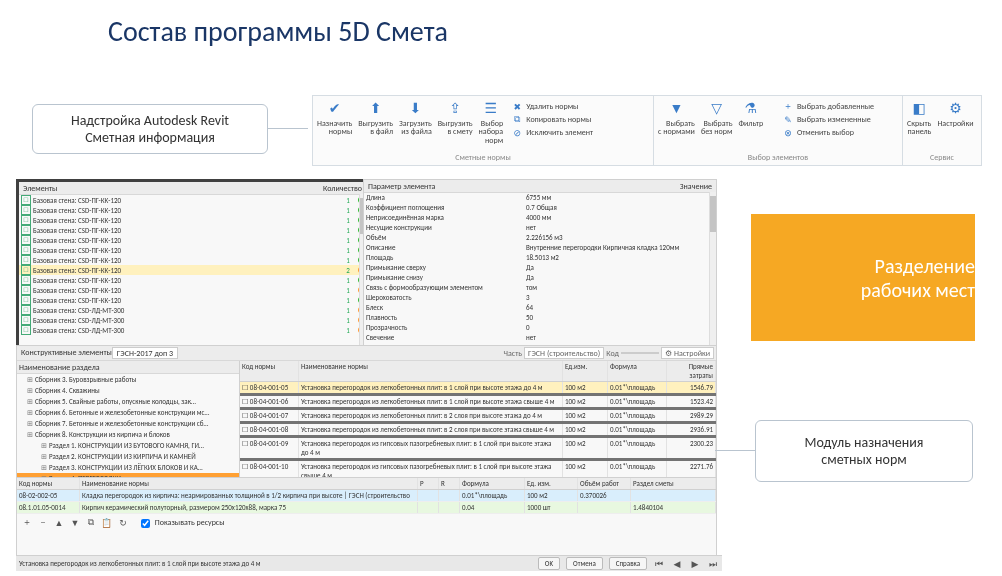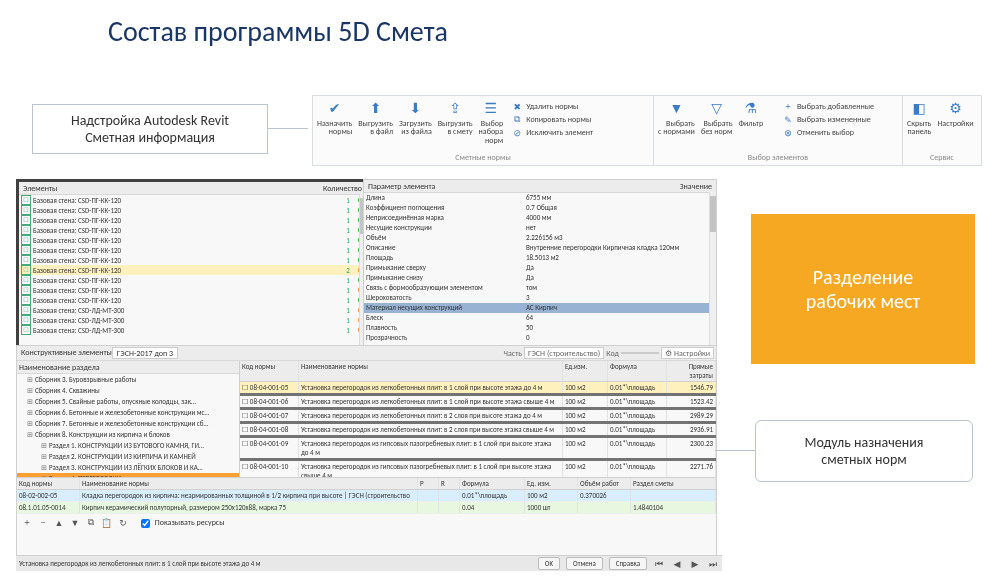--- a/index.html
+++ b/index.html
@@ -1,17 +1,17 @@
 <!DOCTYPE html>
 <html><head>
 <meta charset="utf-8">
 <style>
 html,body{margin:0;padding:0;width:1002px;height:576px;background:#fff;font-family:Calibri,Arial,sans-serif;font-size:8px;color:#333;overflow:hidden}
 .title{font-size:28px;color:#1a3666;padding:14px 0 8px 108px;font-weight:400}
-.addin-box{position:absolute;left:32px;top:104px;width:234px;height:48px;background:#fff;border:1px solid #b9c4cf;border-radius:0;display:flex;flex-direction:column;align-items:center;justify-content:center;font-size:14px;color:#333}
+.addin-box{position:absolute;left:32px;top:104px;width:234px;height:48px;background:#fff;border:1px solid #b9c4cf;border-radius:6px;display:flex;flex-direction:column;align-items:center;justify-content:center;font-size:14px;color:#333}
 .addin-line{position:absolute;left:268px;top:128px;width:40px;height:1px;background:#b9c4cf}
 .ribbon{position:absolute;left:312px;top:95px;width:668px;height:69px;background:#fbfbfb;border:1px solid #d6dde3;display:flex;font-size:8px;color:#444}
 .rgroup{border-right:1px solid #d6dde3;display:flex;flex-direction:column;padding:2px 4px}
 .rgroup-label{font-size:8px;text-align:center;color:#888;margin-top:auto;padding-bottom:1px}
 .rbtns{display:flex;gap:6px;flex:1}
 .rbtn-big{display:flex;flex-direction:column;align-items:center;gap:1px;cursor:pointer}
 .rbtn-big .ico{width:20px;height:20px;display:flex;align-items:center;justify-content:center;font-size:14px}
 .rbtn-big span{font-size:8px;text-align:right;line-height:1.05;white-space:pre-line}
 .rlist{display:flex;flex-direction:column;gap:1px;flex:1;justify-content:flex-start;padding-top:2px}
 .rlist-item{display:flex;align-items:center;gap:3px;font-size:8px;cursor:pointer}
@@ -58,21 +58,21 @@
 .ass-td.selb{background:#e8f8e0}
 .a-code{width:58px}
 .a-name{flex:1}
 .a-p{width:16px}
 .a-r{width:16px}
 .a-form{width:60px}
 .a-vol{width:48px}
 .a-raz{width:80px}
 .tool-icons{display:flex;padding:2px 4px;gap:4px}
 .mini-ico{width:12px;height:12px;display:flex;align-items:center;justify-content:center;font-size:9px;color:#555;cursor:pointer}
-.orange-box{position:absolute;left:751px;top:214px;width:224px;height:150px;background:#f6a823;display:flex;flex-direction:column;align-items:center;justify-content:center;font-size:20px;color:#fff}
+.orange-box{position:absolute;left:751px;top:214px;width:224px;height:127px;background:#f6a823;display:flex;flex-direction:column;align-items:flex-end;justify-content:center;font-size:20px;color:#fff}
 .mod-box{position:absolute;left:755px;top:420px;width:216px;height:60px;background:#fff;border:1px solid #b9c4cf;border-radius:6px;display:flex;flex-direction:column;align-items:center;justify-content:center;font-size:14px;color:#333}
 .mod-line{position:absolute;left:715px;top:450px;width:40px;height:1px;background:#b9c4cf}
 .tabbottom{position:absolute;left:16px;top:555px;width:700px;font-size:7px;background:#e8e8e8;padding:1px 3px;border-top:1px solid #d0d0d0;display:flex;align-items:center;gap:6px}
 .btnbox{border:1px solid #bbb;border-radius:2px;padding:1px 6px;background:#f6f6f6;font-size:7px;cursor:pointer}
 .scroll{width:6px;position:absolute;right:0;top:12px;bottom:0;background:#efefef;border-left:1px solid #ddd}
 .scroll .thumb{position:absolute;left:0;right:0;top:4px;height:36px;background:#c4c4c4}
 .sel-y{background:#fff1be}
 .floatctrl{position:absolute;right:2px;top:1px;font-size:8px;color:#666;display:flex;gap:2px;align-items:center}
 .floatctrl .btn{border:1px solid #ccc;padding:0 3px;background:#fff;cursor:pointer}
 </style>
@@ -324,24 +324,20 @@
         <span class="v">Да</span>
       </div>
       <div class="param-row">
         <span class="k">Связь с формообразующим элементом</span>
         <span class="v">том</span>
       </div>
       <div class="param-row">
         <span class="k">Шероховатость</span>
         <span class="v">3</span>
       </div>
-      <div class="param-row sel">
-        <span class="k">Материал несущих конструкций</span>
-        <span class="v">АС Кирпич</span>
-      </div>
       <div class="param-row">
         <span class="k">Блеск</span>
         <span class="v">64</span>
       </div>
       <div class="param-row">
         <span class="k">Плавность</span>
         <span class="v">50</span>
       </div>
       <div class="param-row">
         <span class="k">Прозрачность</span>

